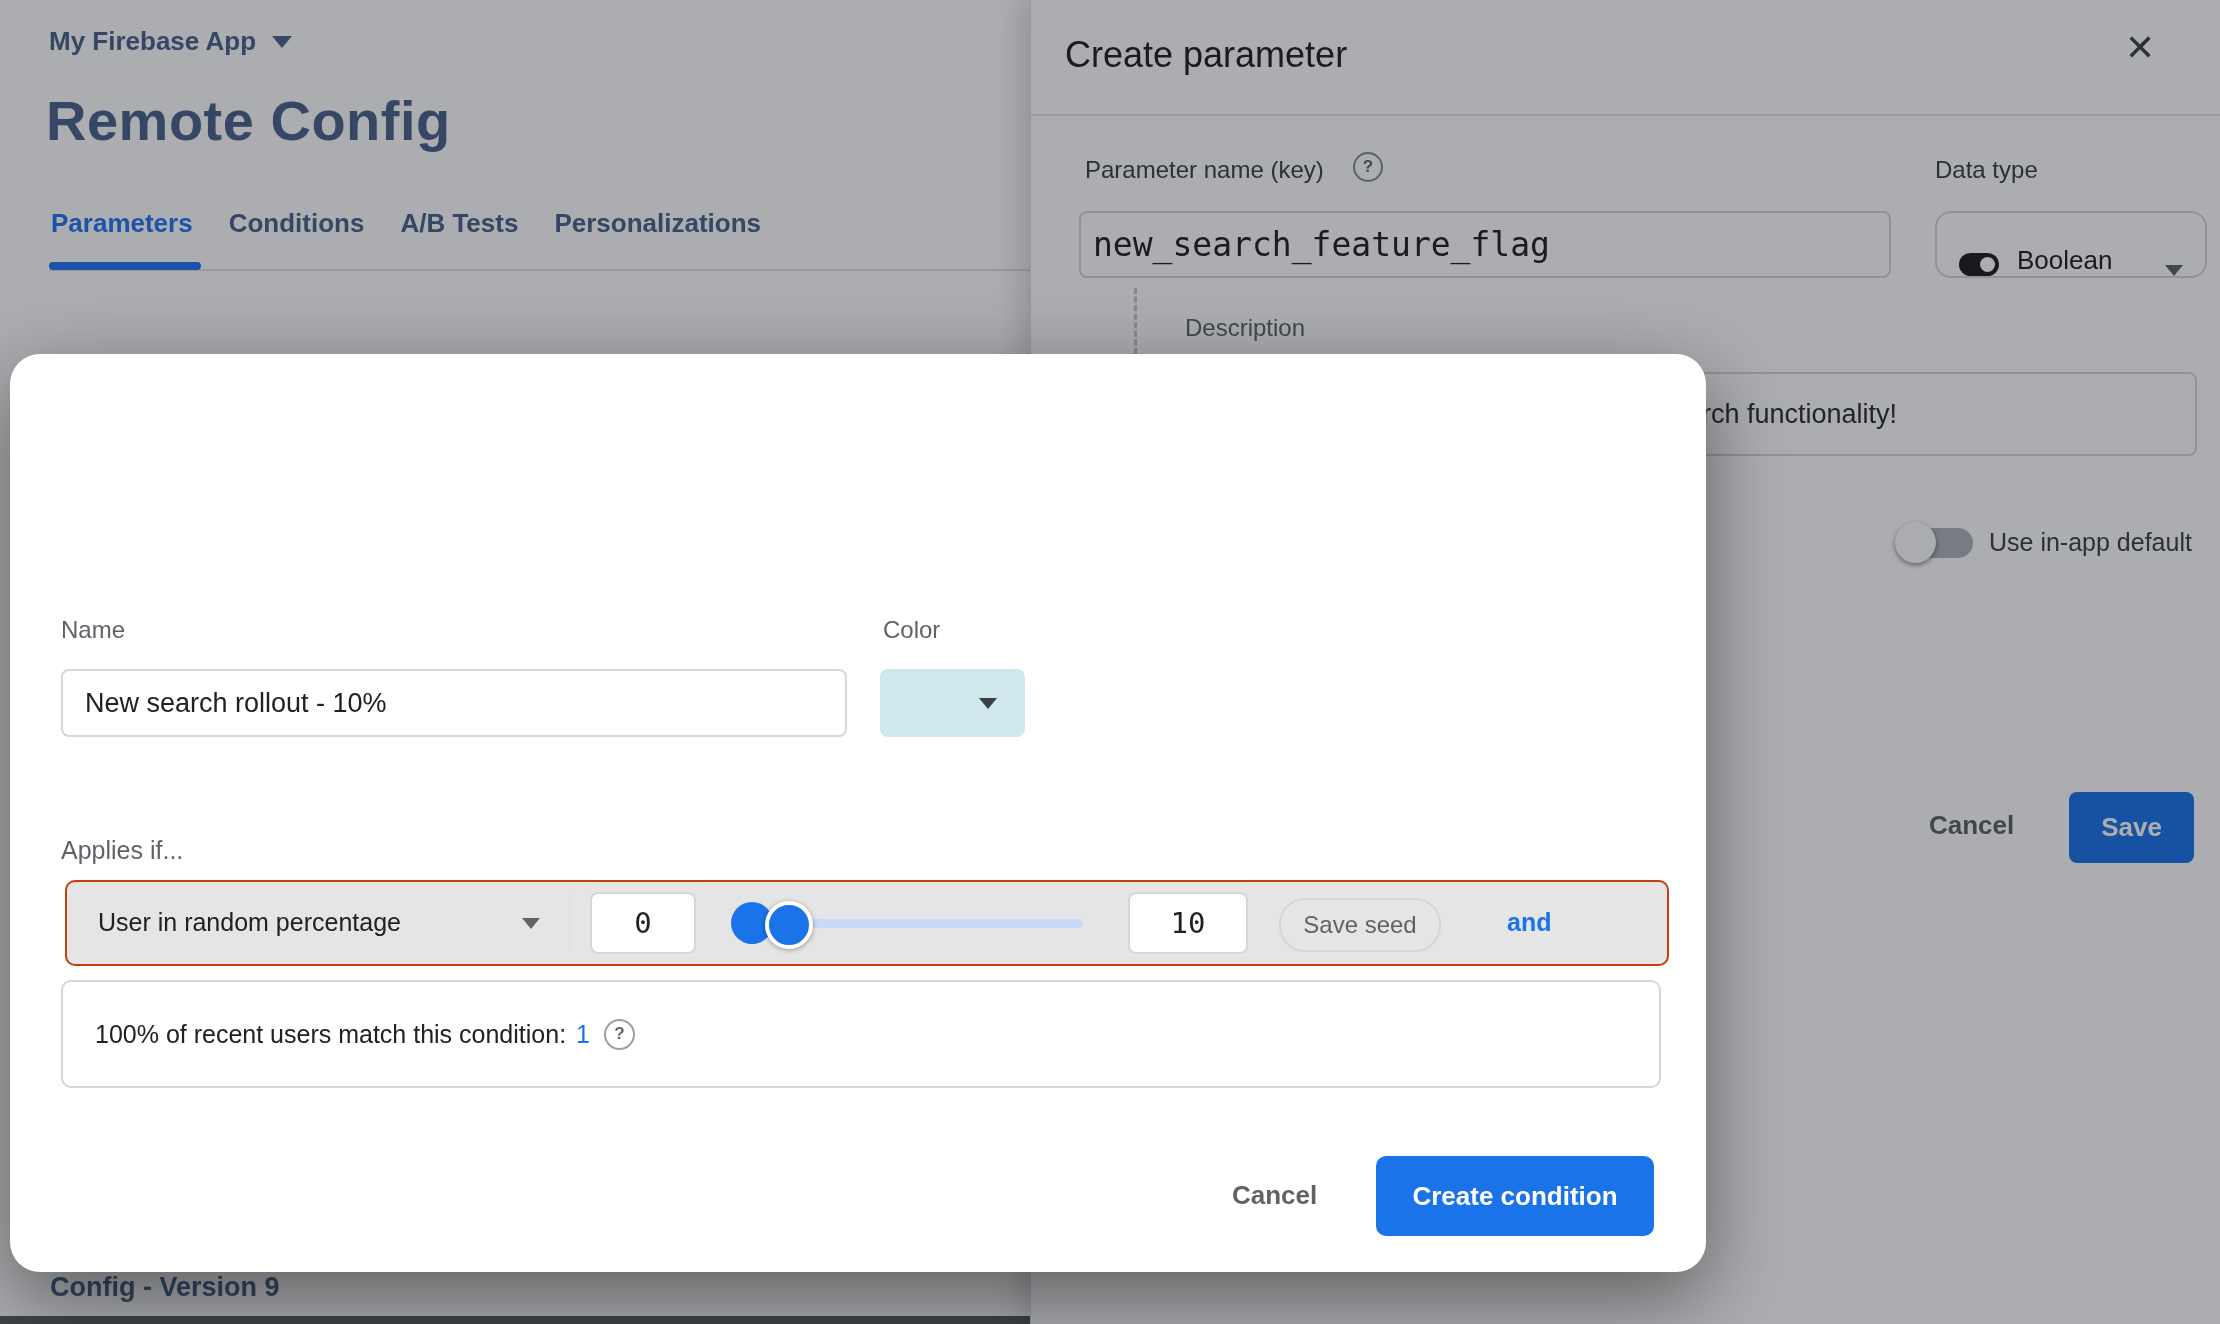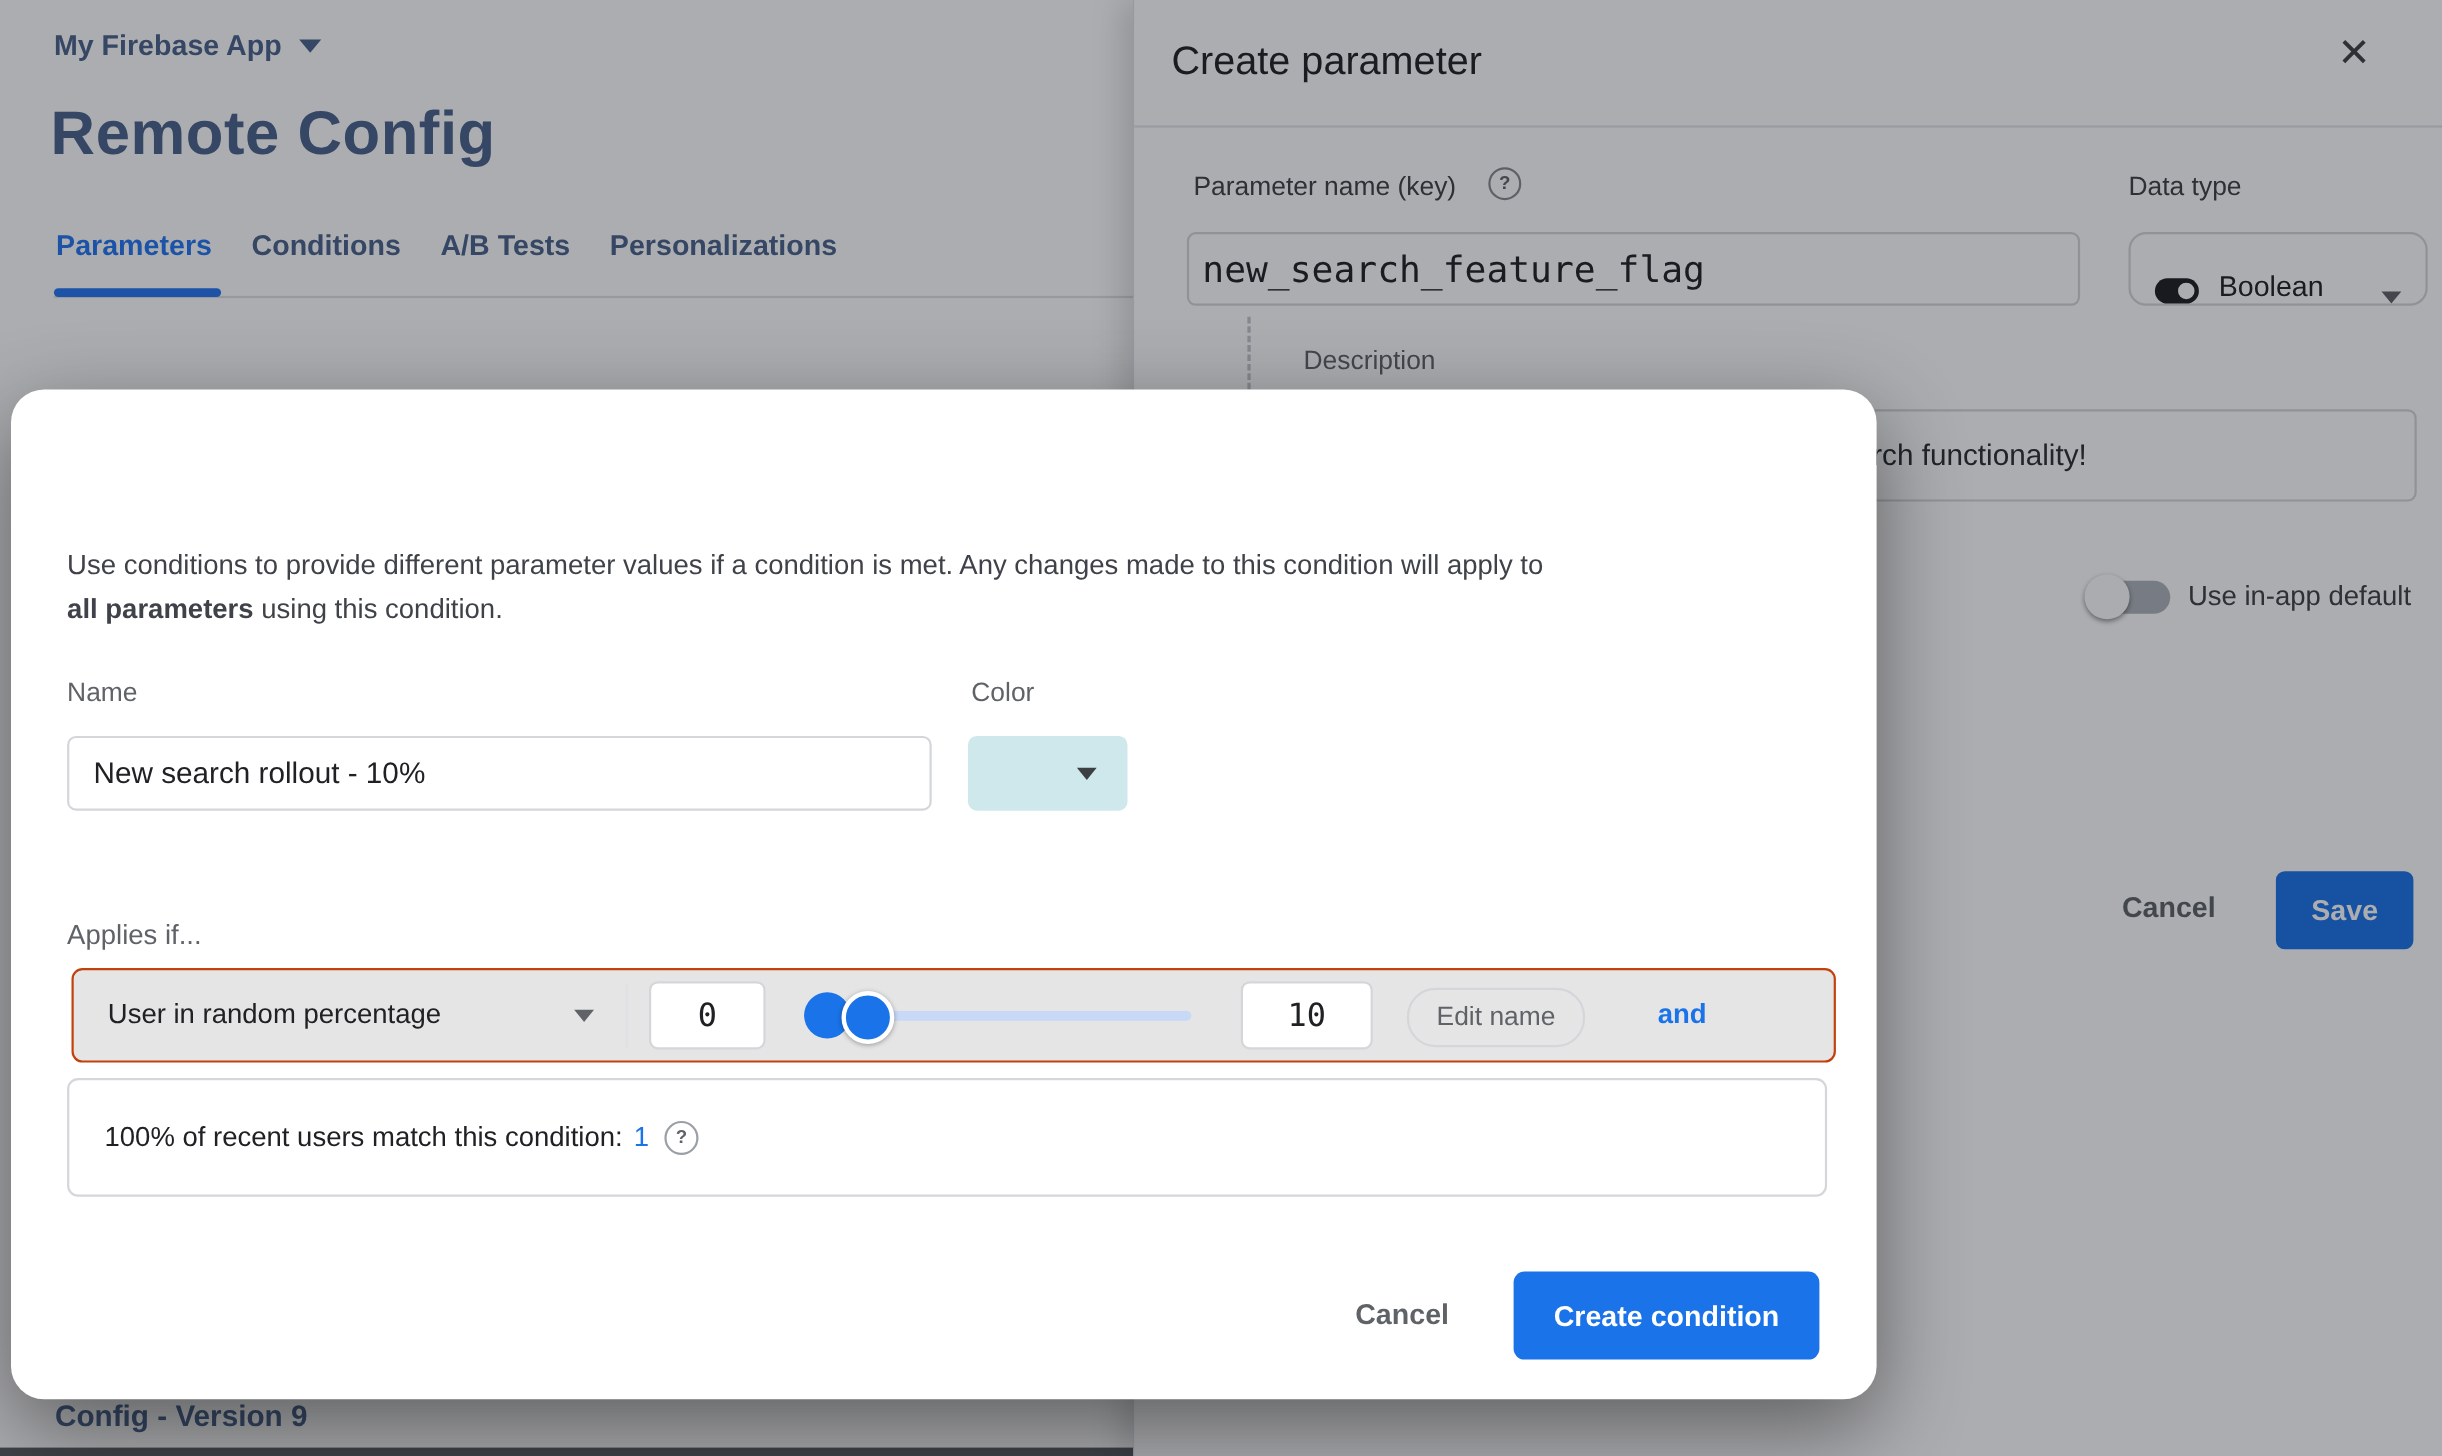--- a/index.html
+++ b/index.html
@@ -151,24 +151,20 @@
     <div class="abs switch-label">Use in-app default</div>
 
     <div class="abs panel-cancel">Cancel</div>
     <div class="abs panel-save">Save</div>
   </aside>
 
   <div class="overlay"></div>
 
   <section class="modal">
 
-    <div class="abs modal-desc">
-      <div>Use conditions to provide different parameter values if a condition is met. Any changes made to this condition will apply to</div>
-      <div><b>all parameters</b><span> using this condition.</span></div>
-    </div>
 
     <div class="abs lbl" style="left:51px;top:262px;">Name</div>
     <div class="abs name-input">New search rollout - 10%</div>
 
     <div class="abs lbl" style="left:873px;top:262px;">Color</div>
     <div class="abs color-box">
       <span class="caret-sm"></span>
     </div>
 
     <div class="abs lbl" style="left:51px;top:482px;font-size:25px;">Applies if...</div>
@@ -181,21 +177,21 @@
       <span class="abs num-box min-box">0</span>
 
       <span class="abs slider-track">
         <span class="slider-active"></span>
       </span>
       <span class="abs handle h1"></span>
       <span class="abs handle h2"></span>
 
       <span class="abs num-box max-box">10</span>
 
-      <span class="abs pill-btn">Edit name</span>
+      <span class="abs pill-btn">Save seed</span>
       <span class="abs and-link">and</span>
     </div>
 
     <div class="abs match-box">
       <span class="match-text">100% of recent users match this condition:</span>
       <span class="match-value">1</span>
       <span class="match-help">?</span>
     </div>
 
     <div class="abs modal-cancel">Cancel</div>

